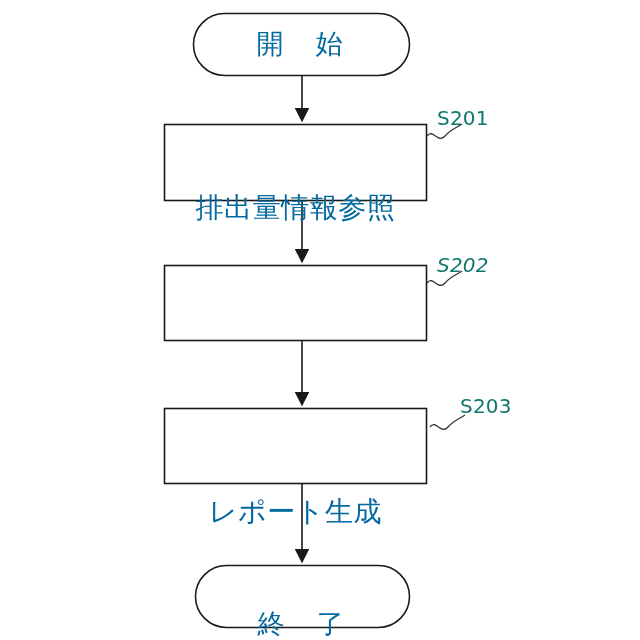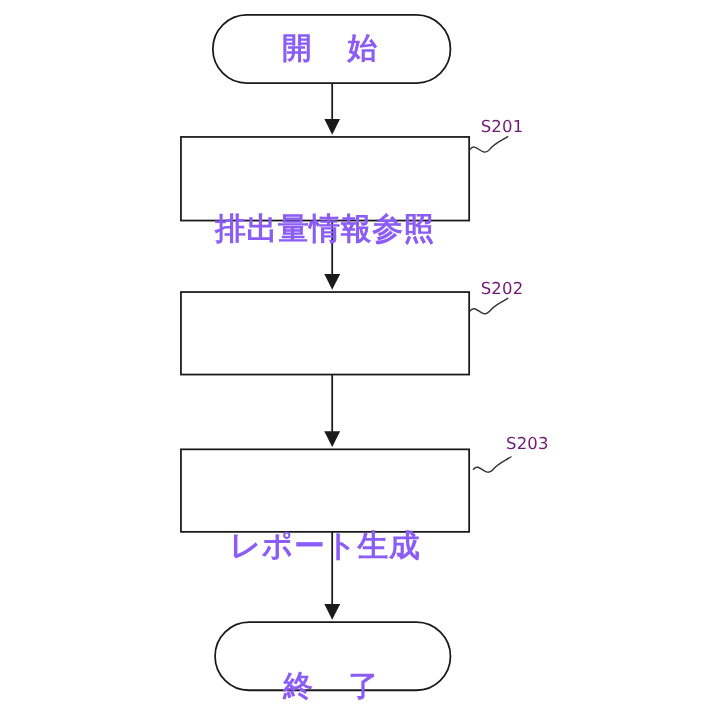--- a/index.html
+++ b/index.html
@@ -23,38 +23,38 @@
     left: 0;
     top: 0;
     width: 640px;
     height: 640px;
   }
   .node-text {
     position: absolute;
     display: flex;
     align-items: center;
     justify-content: center;
-    color: #8b5cf6;
-    font-weight: bold;
+    color: #0369a1;
+    font-weight: normal;
     letter-spacing: 0.02em;
     white-space: pre;
     pointer-events: none;
   }
   .terminal-text {
     font-size: 27px;
     letter-spacing: 0.10em;
   }
   .process-text {
     font-size: 28px;
     margin-top: 46px;
   }
   .step-label {
     position: absolute;
-    color: #701a75;
-    font-size: 15px;
+    color: #0f766e;
+    font-size: 20px;
     font-weight: normal;
     letter-spacing: 0.01em;
     white-space: pre;
   }
 </style>
 </head>
 <body>
 
 <div id="canvas">
 
@@ -88,23 +88,23 @@
     <line x1="302" y1="483.5" x2="302" y2="561" stroke="#1a1a1a" stroke-width="1.6" marker-end="url(#arrowhead)"></line>
 
     <rect x="195.5" y="565.5" width="214" height="62" rx="31" ry="31" fill="#ffffff" stroke="#1a1a1a" stroke-width="1.6"></rect>
   </svg>
 
   <div class="node-text terminal-text" style="left:193px; top:13px; width:216px; height:62px;">開　始</div>
 
   <div class="node-text process-text" style="left:164px; top:124px; width:263px; height:76px;">排出量情報参照</div>
 
 
-  <div class="node-text process-text" style="left:164px; top:412px; width:263px; height:75px;">レポート生成</div>
+  <div class="node-text process-text" style="left:164px; top:428px; width:263px; height:75px;">レポート生成</div>
 
   <div class="node-text terminal-text" style="left:195px; top:565px; width:214px; height:62px;margin-top:28px;">終　了</div>
 
   <div class="step-label" style="left:437px; top:106px;">S201</div>
 
-  <div class="step-label" style="left:437px; top:253px;">S202</div>
+  <div class="step-label" style="left:437px; top:253px;font-style:italic;">S202</div>
 
   <div class="step-label" style="left:460px; top:394px;">S203</div>
 
 </div>
 
 </body></html>

